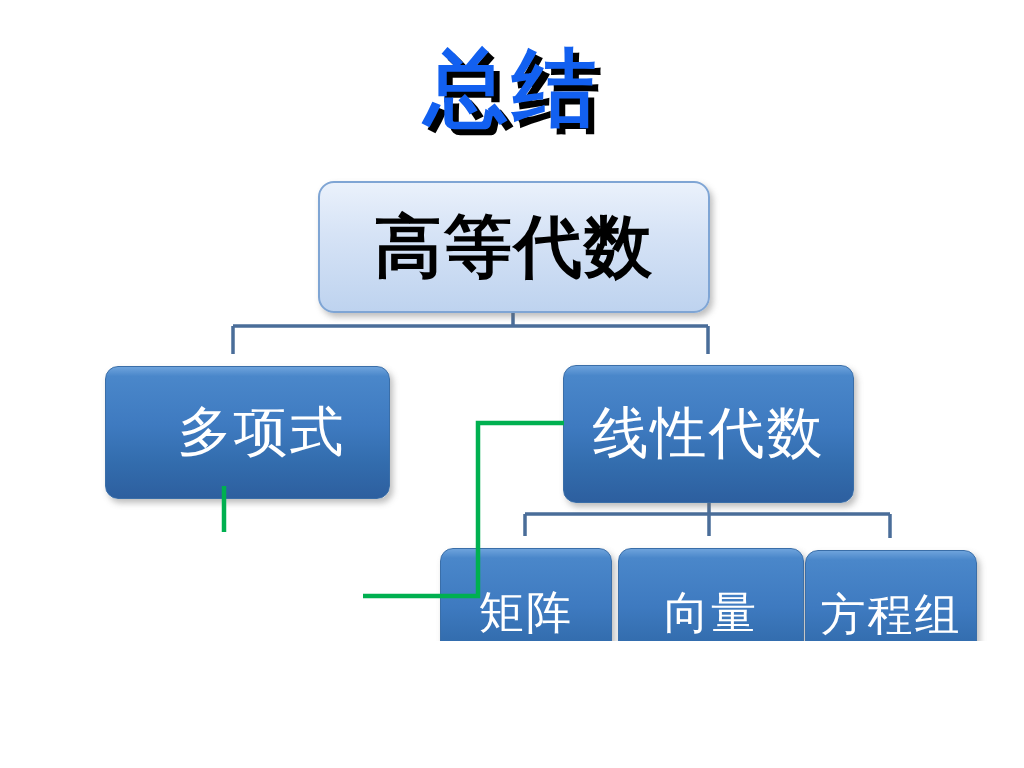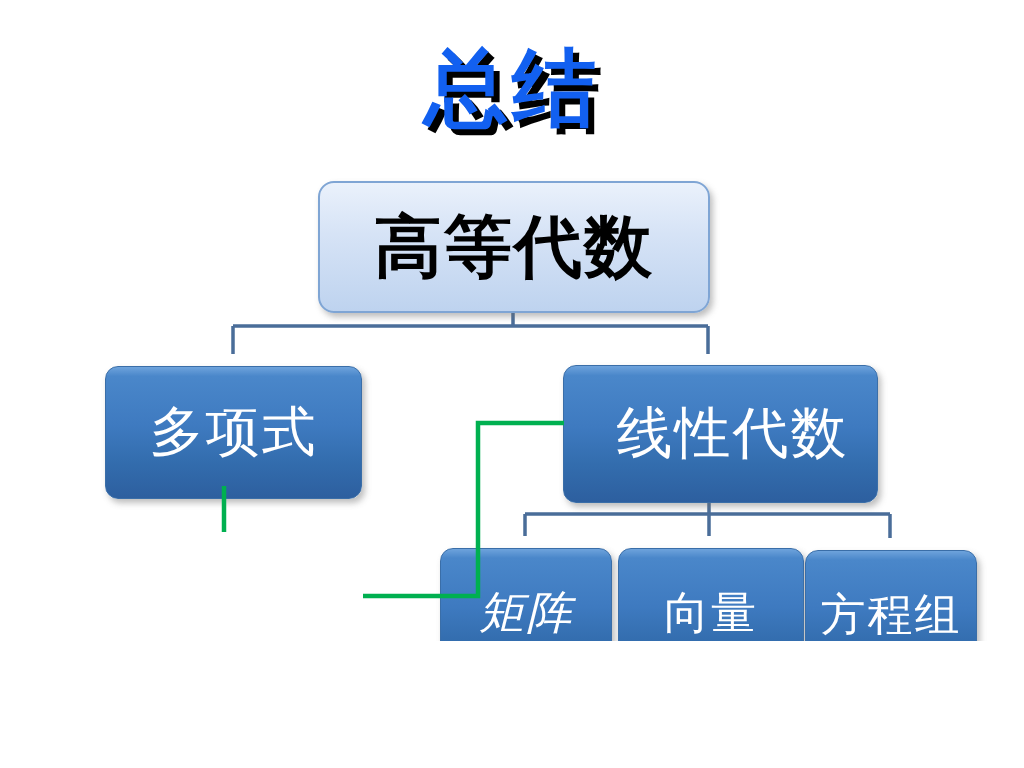--- a/index.html
+++ b/index.html
@@ -28,29 +28,29 @@
     background:linear-gradient(180deg,#6ea3dc 0%,#4a87ca 7%,#3e7ac0 45%,#336dae 72%,#2d5f9f 100%);
     border:1px solid #3a6ea8;
     box-shadow:3px 4px 6px rgba(110,110,110,0.45);
   }
   .node-root{
     left:318px;top:168px;width:388px;height:128px;
     background:linear-gradient(180deg,#eaf1fb 0%,#d6e3f6 40%,#bed3ef 100%);
     border:2px solid #7fa5d4;border-radius:16px;
     color:#000000;font-size:68px;font-weight:bold;
   }
-  .node-polynomial{left:105px;top:353px;width:255px;height:131px;font-size:54px;}
-  .node-linear{left:563px;top:352px;width:289px;height:136px;font-size:56px;padding-left:24px;}
+  .node-polynomial{left:105px;top:353px;width:255px;height:131px;font-size:54px;padding-left:28px;}
+  .node-linear{left:563px;top:352px;width:289px;height:136px;font-size:56px;}
   .node-calc{
     left:105px;top:531px;width:258px;height:131px;font-size:58px;
     background:
       repeating-linear-gradient(180deg,rgba(255,255,255,0.10) 0 1px,rgba(255,255,255,0) 1px 5px),
       linear-gradient(180deg,#4e88cb 0%,#3c77bd 40%,#2c5f9f 100%);
   }
-  .node-matrix{left:440px;top:535px;width:170px;height:128px;font-size:45px;font-style:italic;}
+  .node-matrix{left:440px;top:535px;width:170px;height:128px;font-size:45px;}
   .node-vector{left:618px;top:535px;width:184px;height:128px;font-size:45px;}
   .node-eqs{left:805px;top:537px;width:170px;height:128px;font-size:45px;text-align:center;}
 </style>
 </head>
 <body>
 
 <div id="slide">
 
   <div class="slide-title">总结</div>
 

